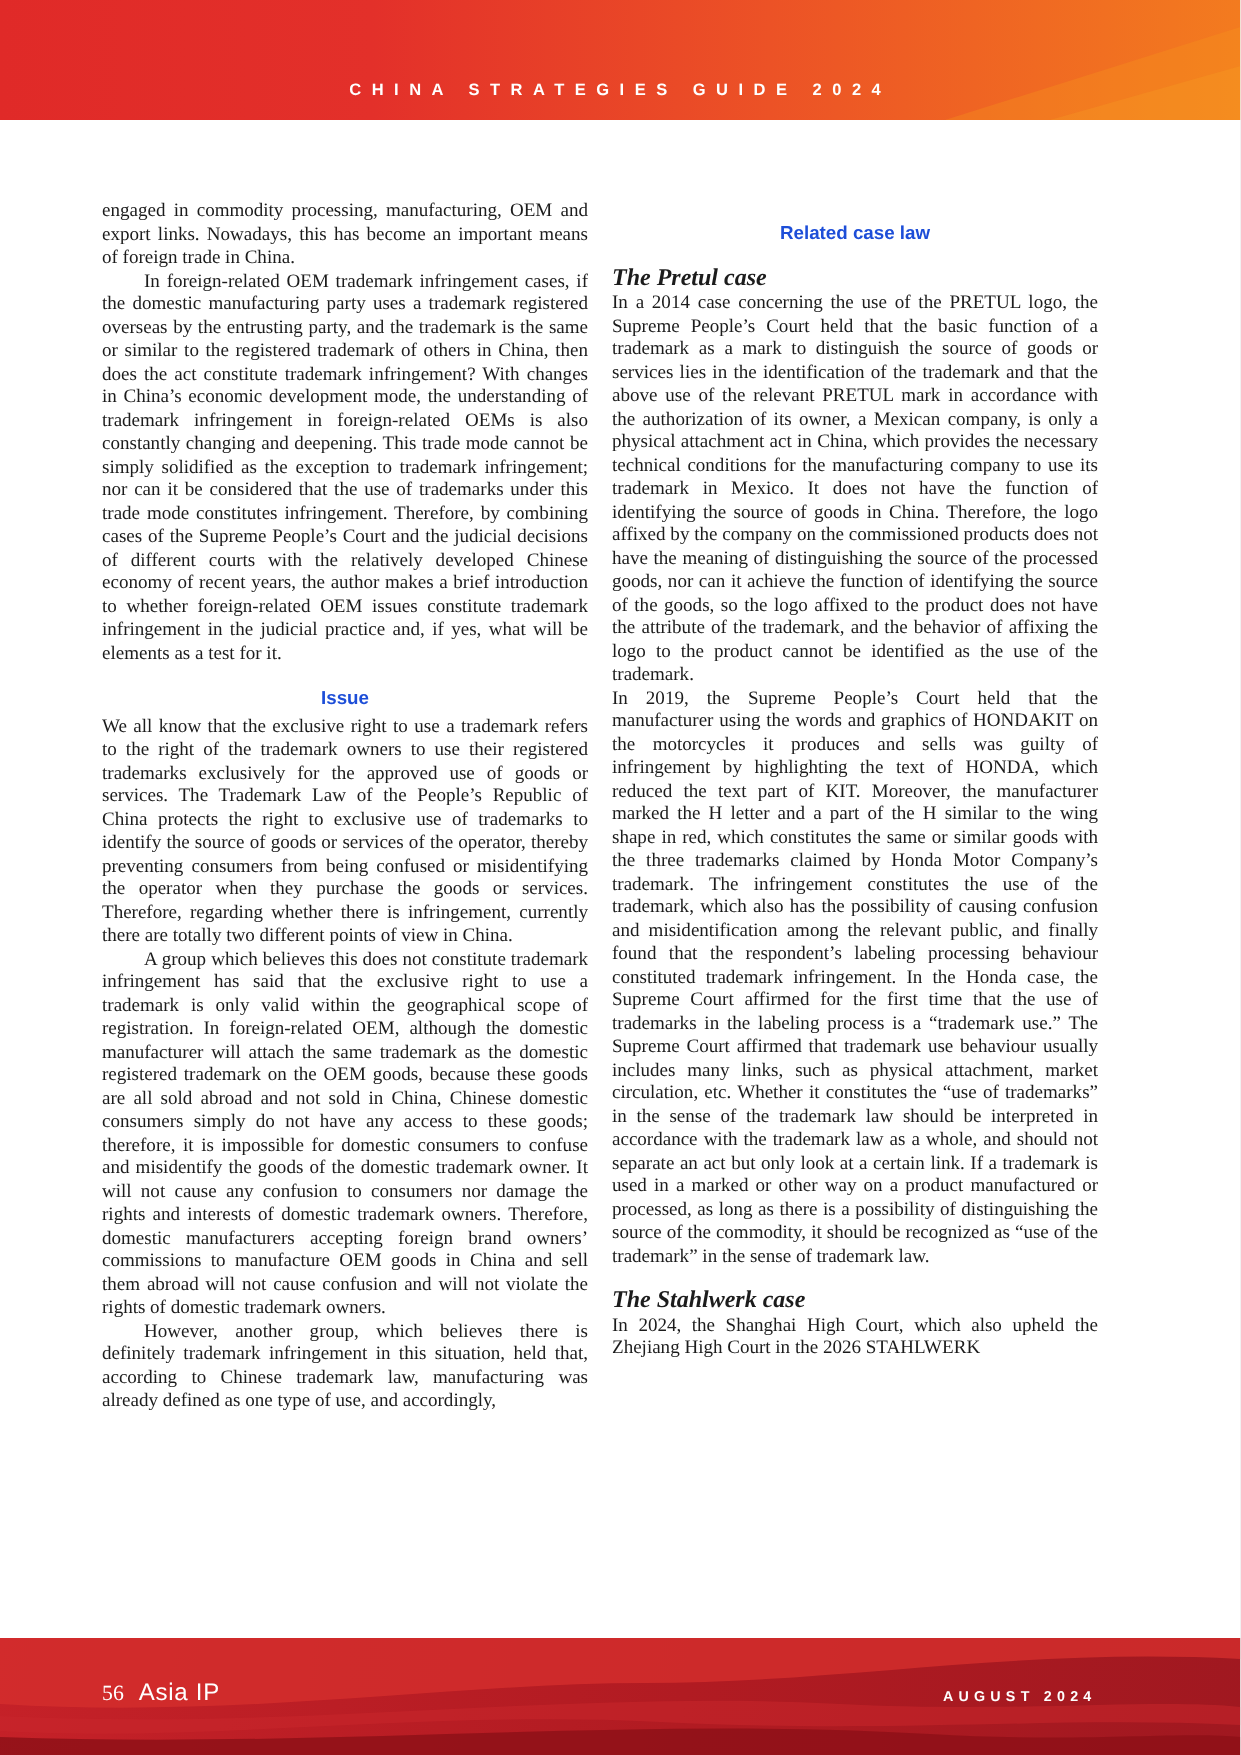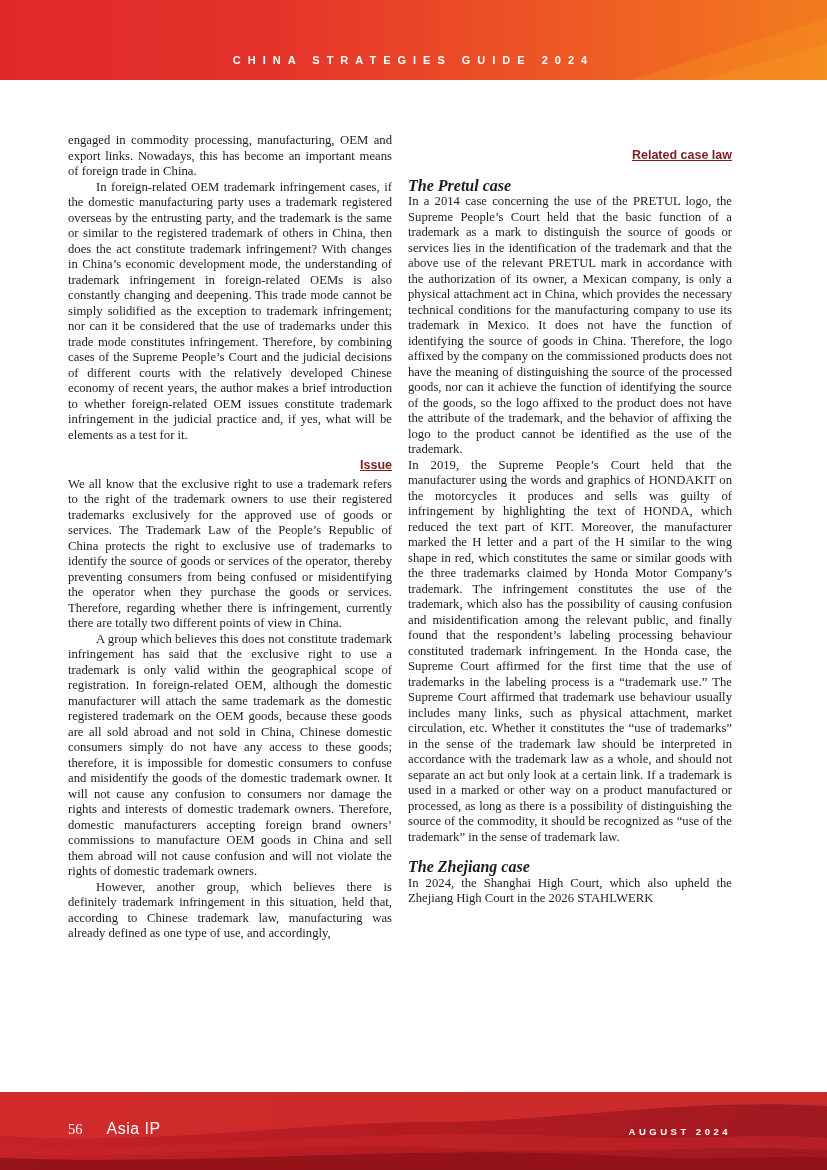--- a/index.html
+++ b/index.html
@@ -26,36 +26,36 @@
     padding-top:53px;box-sizing:border-box;
     display:flex;gap:16px;
   }
   .col{
     width:324px;height:970px;overflow:hidden;
     text-align:justify;font-size:12.7px;line-height:15.5px;
   }
   .para{margin:0;}
   .para.indent{text-indent:28px;}
   .sec-heading{
-    font-family:"Liberation Sans",sans-serif;color:#7f1d1d;
-    font-size:12.5px;font-weight:bold;margin:15px 0 3px 0;text-align:right;text-decoration:underline;
+    font-family:"Liberation Sans",sans-serif;color:#1d4ed8;
+    font-size:12.5px;font-weight:bold;margin:15px 0 3px 0;text-align:center;
   }
   .case-heading{
     font-size:16px;font-weight:bold;font-style:italic;
     margin:14px 0 1px 0;text-align:left;
   }
   
   .footer{
     position:absolute;left:0;bottom:0;width:827px;height:78px;
     background:linear-gradient(100deg,#c52128 0%,#b11b22 55%,#a01820 100%);
     color:#ffffff;
   }
   .footer-waves{position:absolute;top:0;left:0;width:827px;height:78px;}
   .footer-left{
-    position:absolute;left:68px;top:28px;display:flex;align-items:baseline;gap:24px;
+    position:absolute;left:68px;top:28px;display:flex;align-items:baseline;gap:10px;
   }
   .page-number{font-family:"Liberation Serif",serif;font-size:14.5px;}
   .publication{font-family:"Liberation Sans",sans-serif;font-size:16px;letter-spacing:.5px;}
   .issue-date{
     position:absolute;right:96px;top:34px;
     font-family:"Liberation Sans",sans-serif;font-size:9.5px;font-weight:bold;
     letter-spacing:3.5px;white-space:nowrap;
   }
 </style>
 </head>
@@ -80,21 +80,21 @@
       <p class="para">We all know that the exclusive right to use a trademark refers to the right of the trademark owners to use their registered trademarks exclusively for the approved use of goods or services. The Trademark Law of the People’s Republic of China protects the right to exclusive use of trademarks to identify the source of goods or services of the operator, thereby preventing consumers from being confused or misidentifying the operator when they purchase the goods or services. Therefore, regarding whether there is infringement, currently there are totally two different points of view in China.</p>
       <p class="para indent">A group which believes this does not constitute trademark infringement has said that the exclusive right to use a trademark is only valid within the geographical scope of registration. In foreign-related OEM, although the domestic manufacturer will attach the same trademark as the domestic registered trademark on the OEM goods, because these goods are all sold abroad and not sold in China, Chinese domestic consumers simply do not have any access to these goods; therefore, it is impossible for domestic consumers to confuse and misidentify the goods of the domestic trademark owner. It will not cause any confusion to consumers nor damage the rights and interests of domestic trademark owners. Therefore, domestic manufacturers accepting foreign brand owners’ commissions to manufacture OEM goods in China and sell them abroad will not cause confusion and will not violate the rights of domestic trademark owners.</p>
       <p class="para indent">However, another group, which believes there is definitely trademark infringement in this situation, held that, according to Chinese trademark law, manufacturing was already defined as one type of use, and accordingly,</p>
     </div>
 
     <div class="col">
       <h2 class="sec-heading">Related case law</h2>
       <h3 class="case-heading">The Pretul case</h3>
       <p class="para">In a 2014 case concerning the use of the PRETUL logo, the Supreme People’s Court held that the basic function of a trademark as a mark to distinguish the source of goods or services lies in the identification of the trademark and that the above use of the relevant PRETUL mark in accordance with the authorization of its owner, a Mexican company, is only a physical attachment act in China, which provides the necessary technical conditions for the manufacturing company to use its trademark in Mexico. It does not have the function of identifying the source of goods in China. Therefore, the logo affixed by the company on the commissioned products does not have the meaning of distinguishing the source of the processed goods, nor can it achieve the function of identifying the source of the goods, so the logo affixed to the product does not have the attribute of the trademark, and the behavior of affixing the logo to the product cannot be identified as the use of the trademark.</p>
       <p class="para">In 2019, the Supreme People’s Court held that the manufacturer using the words and graphics of HONDAKIT on the motorcycles it produces and sells was guilty of infringement by highlighting the text of HONDA, which reduced the text part of KIT. Moreover, the manufacturer marked the H letter and a part of the H similar to the wing shape in red, which constitutes the same or similar goods with the three trademarks claimed by Honda Motor Company’s trademark. The infringement constitutes the use of the trademark, which also has the possibility of causing confusion and misidentification among the relevant public, and finally found that the respondent’s labeling processing behaviour constituted trademark infringement. In the Honda case, the Supreme Court affirmed for the first time that the use of trademarks in the labeling process is a “trademark use.” The Supreme Court affirmed that trademark use behaviour usually includes many links, such as physical attachment, market circulation, etc. Whether it constitutes the “use of trademarks” in the sense of the trademark law should be interpreted in accordance with the trademark law as a whole, and should not separate an act but only look at a certain link. If a trademark is used in a marked or other way on a product manufactured or processed, as long as there is a possibility of distinguishing the source of the commodity, it should be recognized as “use of the trademark” in the sense of trademark law.</p>
-      <h3 class="case-heading">The Zhejiang case</h3>
+      <h3 class="case-heading">The Stahlwerk case</h3>
       <p class="para">In 2024, the Shanghai High Court, which also upheld the Zhejiang High Court in the 2026 STAHLWERK</p>
     </div>
 
   </main>
 
   <footer class="footer">
     <svg class="footer-waves" viewBox="0 0 827 78" preserveAspectRatio="none" aria-hidden="true">
       <path d="M0,0 L827,0 L827,14 C680,6 560,30 430,30 C300,30 160,54 0,44 Z" fill="#d52e2d" opacity="0.8"></path>
       <path d="M0,52 C200,62 380,34 560,44 C680,50 770,40 827,46 L827,58 C700,52 600,64 440,56 C280,48 140,70 0,62 Z" fill="#c9262b" opacity="0.55"></path>
       <path d="M0,66 C220,74 420,52 620,64 C720,70 790,62 827,66 L827,78 L0,78 Z" fill="#8e1118" opacity="0.85"></path>

